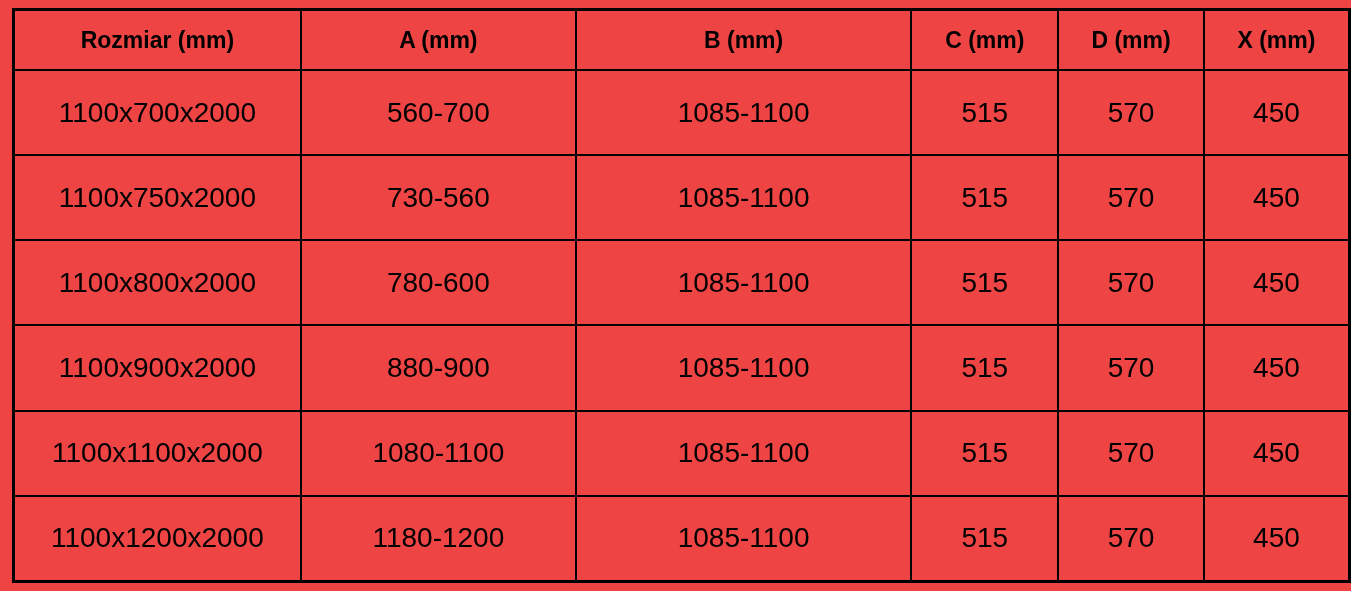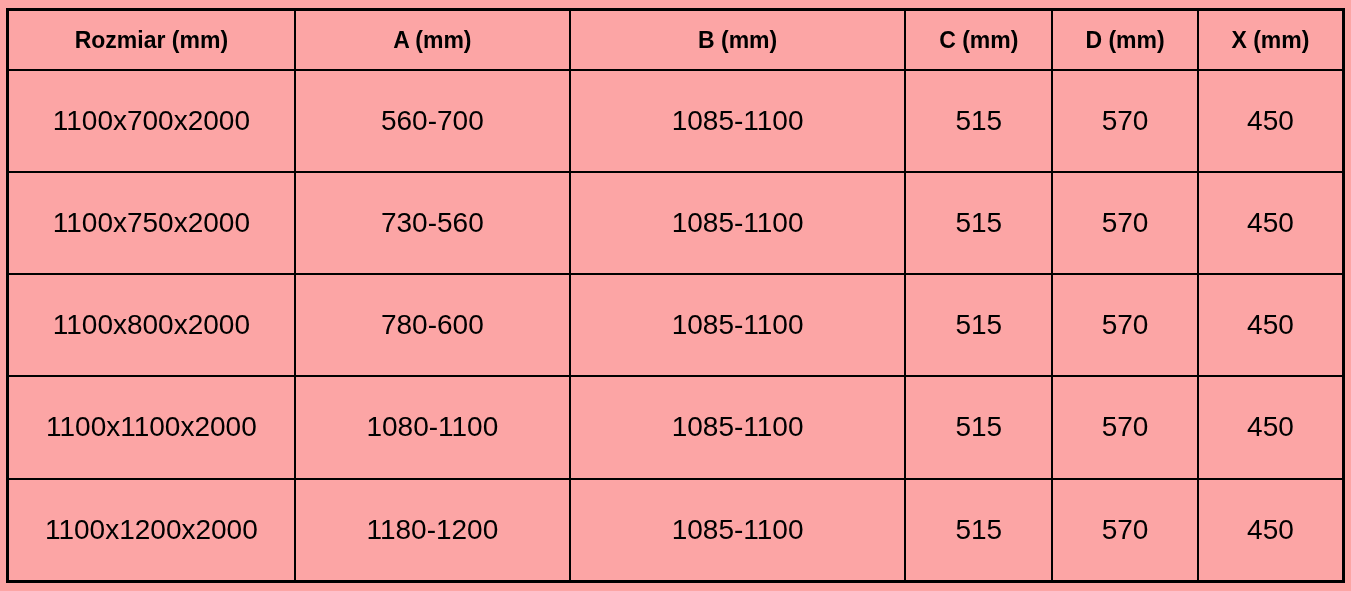--- a/index.html
+++ b/index.html
@@ -4,23 +4,23 @@
 <style>
   html, body {
     margin: 0;
     padding: 0;
     background: #ffffff;
     font-family: "Liberation Sans", "DejaVu Sans", sans-serif;
   }
   .page {
     width: 1351px;
     height: 591px;
-    background: #fca5a5;
+    background: #ef4444;
     box-sizing: border-box;
-    padding: 8px 6px;
+    padding: 8px 12px;
   }
   table.size-table {
     border-collapse: collapse;
     width: 1339px;
     height: 575px;
     table-layout: fixed;
     border: 3px solid #000000;
   }
   table.size-table th,
   table.size-table td {
@@ -91,20 +91,28 @@
         </tr>
         <tr>
           <td>1100x800x2000</td>
           <td>780-600</td>
           <td>1085-1100</td>
           <td>515</td>
           <td>570</td>
           <td>450</td>
         </tr>
         <tr>
+          <td>1100x900x2000</td>
+          <td>880-900</td>
+          <td>1085-1100</td>
+          <td>515</td>
+          <td>570</td>
+          <td>450</td>
+        </tr>
+        <tr>
           <td>1100x1100x2000</td>
           <td>1080-1100</td>
           <td>1085-1100</td>
           <td>515</td>
           <td>570</td>
           <td>450</td>
         </tr>
         <tr>
           <td>1100x1200x2000</td>
           <td>1180-1200</td>

